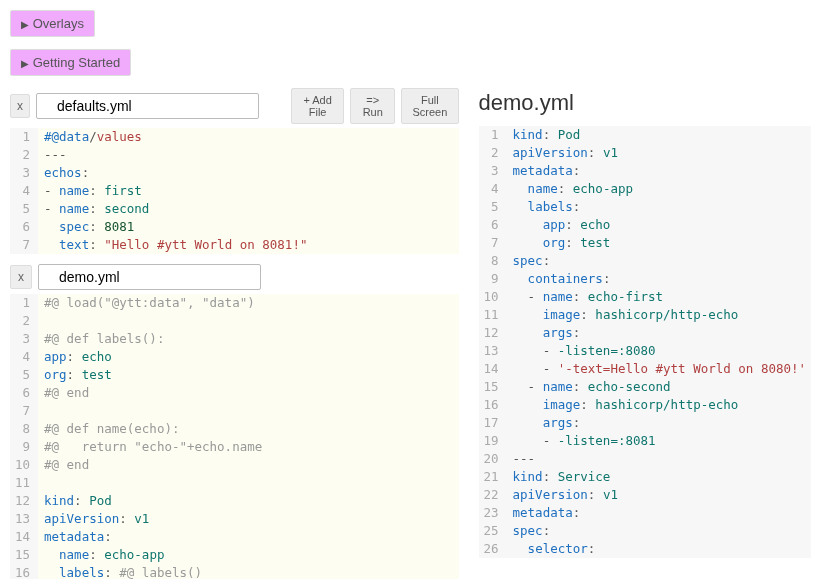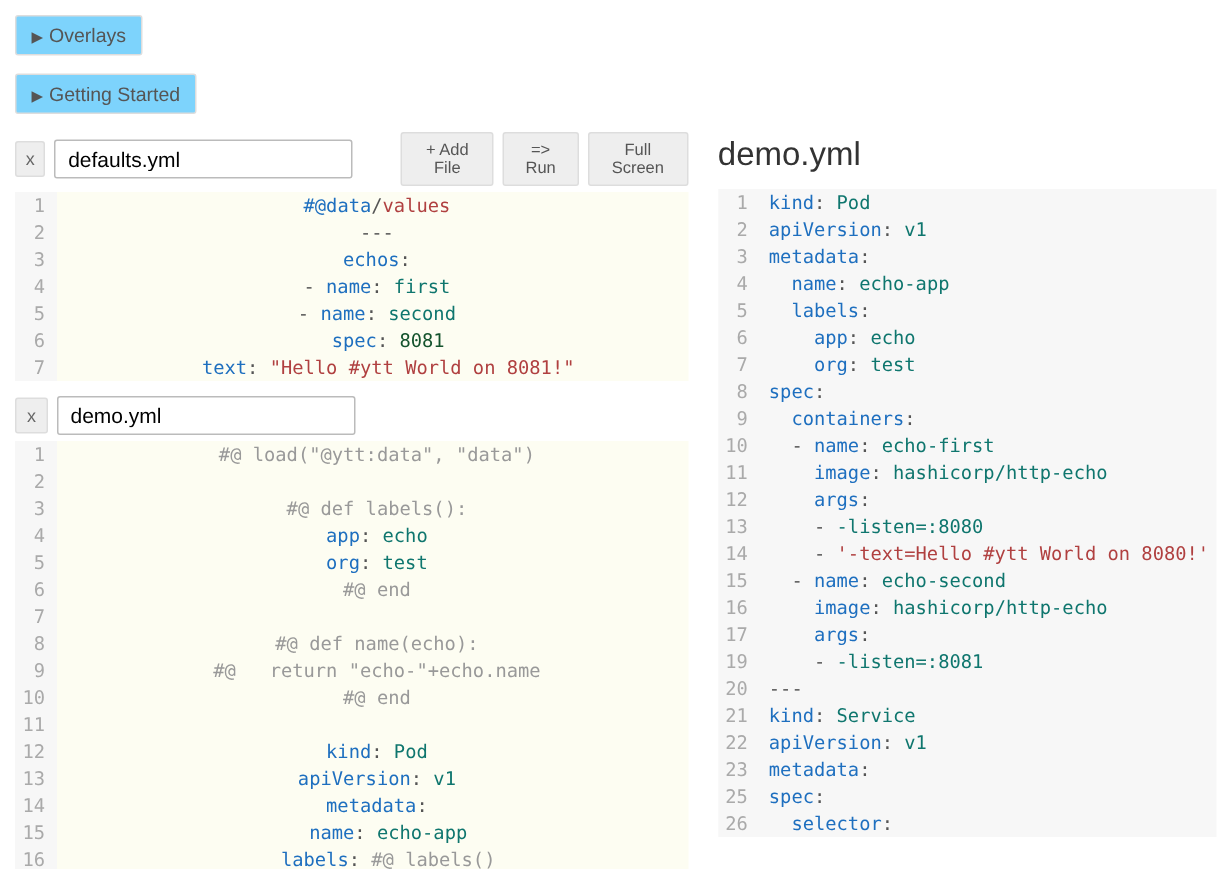--- a/index.html
+++ b/index.html
@@ -7,21 +7,21 @@
     margin: 0;
     padding: 10px;
     font-family: "Helvetica Neue", Arial, sans-serif;
     font-size: 13px;
     background: #fff;
     color: #333;
   }
   .top-buttons { margin-bottom: 6px; }
   .collapse-btn {
     display: inline-block;
-    background: #7dd3fc;
+    background: #f0abfc;
     border: 1px solid #ddd;
     padding: 5px 10px;
     font-size: 13px;
     color: #555;
     cursor: pointer;
     border-radius: 2px;
     margin-bottom: 6px;
   }
   .collapse-btn .tri { font-size: 10px; margin-right: 4px; }
   .columns { display: flex; gap: 20px; }
@@ -33,21 +33,21 @@
     background: #eee;
     border: 1px solid #ddd;
     width: 22px; height: 24px;
     font-size: 12px; color: #666;
     cursor: pointer;
     border-radius: 2px;
   }
   .fname-input {
     flex: 0 0 180px;
     height: 26px;
-    padding: 3px 8px;
+    padding: 3px 20px;
     font-size: 14px;
     border: 1px solid #bbb;
     border-radius: 2px;
   }
   .action-btn {
     background: #eee;
     border: 1px solid #ddd;
     padding: 5px 10px;
     font-size: 11px;
     color: #555;
@@ -63,21 +63,21 @@
   .editor-row { display: flex; }
   .gutter {
     flex: 0 0 28px;
     text-align: right;
     padding-right: 8px;
     color: #aaa;
     background: #f7f7f7;
     user-select: none;
   }
   .code { flex: 1; white-space: pre; padding-left: 6px; }
-  .code.hl-bg { background: #fdfdf2; text-align: center; }
+  .code.hl-bg { background: #fdfdf2; }
   .output-title {
     font-size: 22px;
     font-weight: 400;
     margin: 2px 0 10px 0;
     color: #333;
   }
   .out-wrap { background: #f7f7f7; }
   
   .c-comment { color: #999; }
   .c-key { color: #1e6fbf; }

